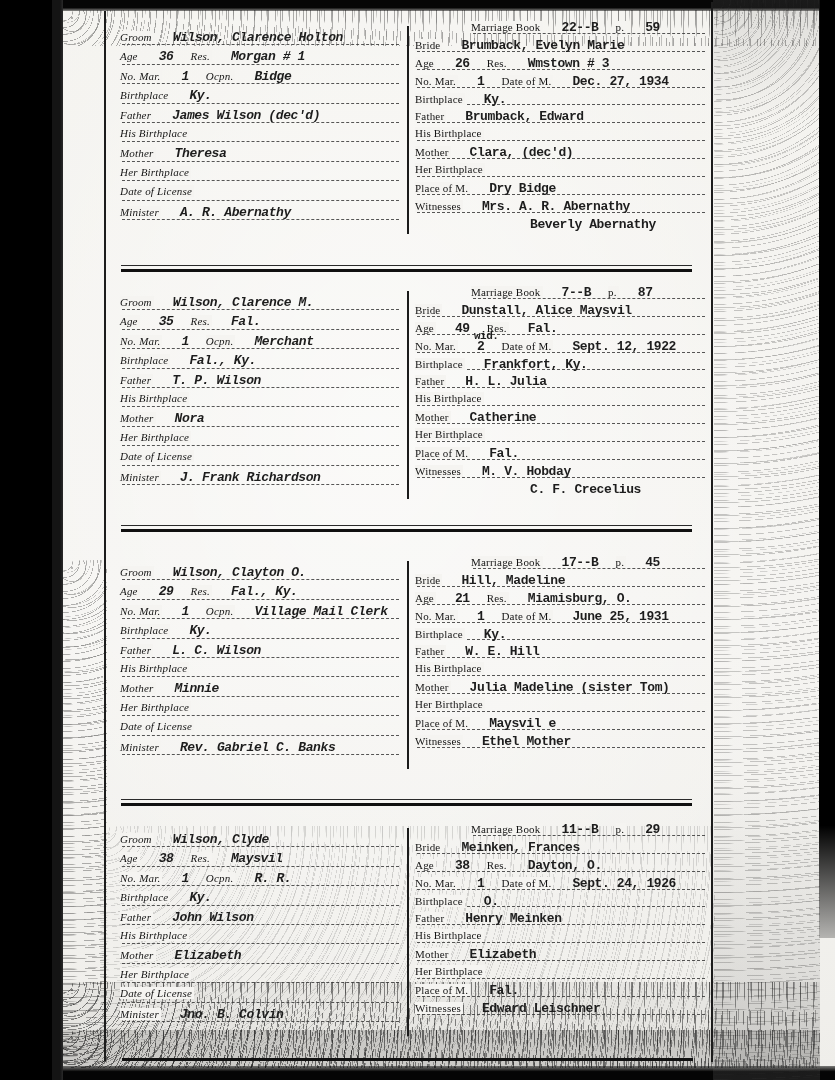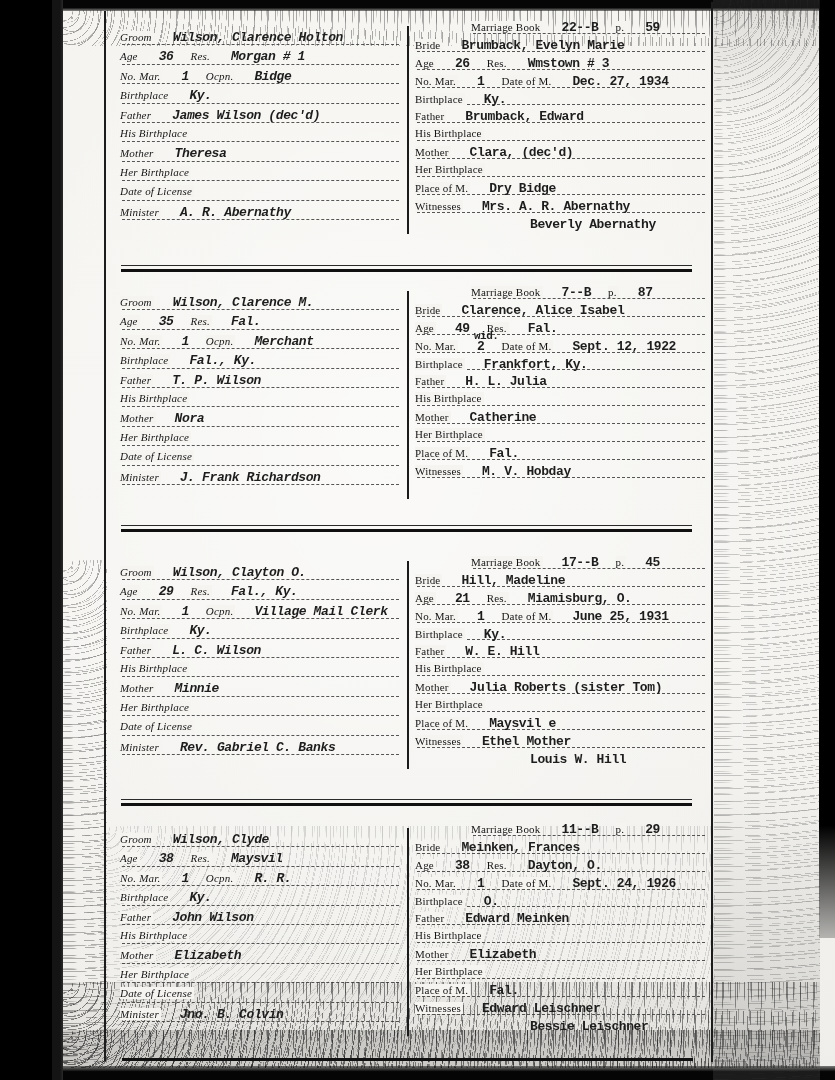--- a/index.html
+++ b/index.html
@@ -283,21 +283,21 @@
         <div class="frow book">
           <span class="leader"></span>
           <span class="flabel">Marriage Book</span>
           <span class="fval">7--B</span>
           <span class="flabel">p.</span>
           <span class="fval">87</span>
         </div>
         <div class="frow">
           <span class="leader"></span>
           <span class="flabel">Bride</span>
-          <span class="fval">Clarence, Alice Isabel</span>
+          <span class="fval">Dunstall, Alice Maysvil</span>
         </div>
         <div class="frow">
           <span class="leader"></span>
           <span class="flabel">Age</span>
           <span class="fval">49</span>
           <span class="flabel">Res.</span>
           <span class="fval">Fal.</span>
         </div>
         <div class="frow">
           <span class="leader"></span>
@@ -333,20 +333,23 @@
         </div>
         <div class="frow">
           <span class="leader"></span>
           <span class="flabel">Place of M.</span>
           <span class="fval">Fal.</span>
         </div>
         <div class="frow">
           <span class="leader"></span>
           <span class="flabel">Witnesses</span>
           <span class="fval">M. V. Hobday</span>
+        </div>
+        <div class="frow center">
+          <span class="fval">C. F. Crecelius</span>
         </div>
       </div>
   </div>
   <div class="card" style="top:553px">
     <div class="cdiv"></div>
     <div class="gcol">
         <div class="frow">
           <span class="leader"></span>
           <span class="flabel">Groom</span>
           <span class="fval">Wilson, Clayton O.</span>
@@ -439,39 +442,36 @@
           <span class="fval">W. E. Hill</span>
         </div>
         <div class="frow">
           <span class="leader"></span>
           <span class="flabel">His Birthplace</span>
           <span class="fval"></span>
         </div>
         <div class="frow">
           <span class="leader"></span>
           <span class="flabel">Mother</span>
-          <span class="fval">Julia Roberts (sister Tom)</span>
+          <span class="fval">Julia Madeline (sister Tom)</span>
         </div>
         <div class="frow">
           <span class="leader"></span>
           <span class="flabel">Her Birthplace</span>
           <span class="fval"></span>
         </div>
         <div class="frow">
           <span class="leader"></span>
           <span class="flabel">Place of M.</span>
           <span class="fval">Maysvil e</span>
         </div>
         <div class="frow">
           <span class="leader"></span>
           <span class="flabel">Witnesses</span>
           <span class="fval">Ethel Mother</span>
-        </div>
-        <div class="frow center">
-          <span class="fval">Louis W. Hill</span>
         </div>
       </div>
   </div>
   <div class="card" style="top:820px">
     <div class="cdiv"></div>
     <div class="gcol">
         <div class="frow">
           <span class="leader"></span>
           <span class="flabel">Groom</span>
           <span class="fval">Wilson, Clyde</span>
@@ -554,21 +554,21 @@
           <span class="fval">Sept. 24, 1926</span>
         </div>
         <div class="frow">
           <span class="leader"></span>
           <span class="flabel">Birthplace</span>
           <span class="fval">O.</span>
         </div>
         <div class="frow">
           <span class="leader"></span>
           <span class="flabel">Father</span>
-          <span class="fval">Edward Meinken</span>
+          <span class="fval">Henry Meinken</span>
         </div>
         <div class="frow">
           <span class="leader"></span>
           <span class="flabel">His Birthplace</span>
           <span class="fval"></span>
         </div>
         <div class="frow">
           <span class="leader"></span>
           <span class="flabel">Mother</span>
           <span class="fval">Elizabeth</span>
@@ -581,19 +581,16 @@
         <div class="frow">
           <span class="leader"></span>
           <span class="flabel">Place of M.</span>
           <span class="fval">Fal.</span>
         </div>
         <div class="frow">
           <span class="leader"></span>
           <span class="flabel">Witnesses</span>
           <span class="fval">Edward Leischner</span>
         </div>
-        <div class="frow center">
-          <span class="fval">Bessie Leischner</span>
-        </div>
       </div>
   </div>
 
 </div>
 
 </body></html>

